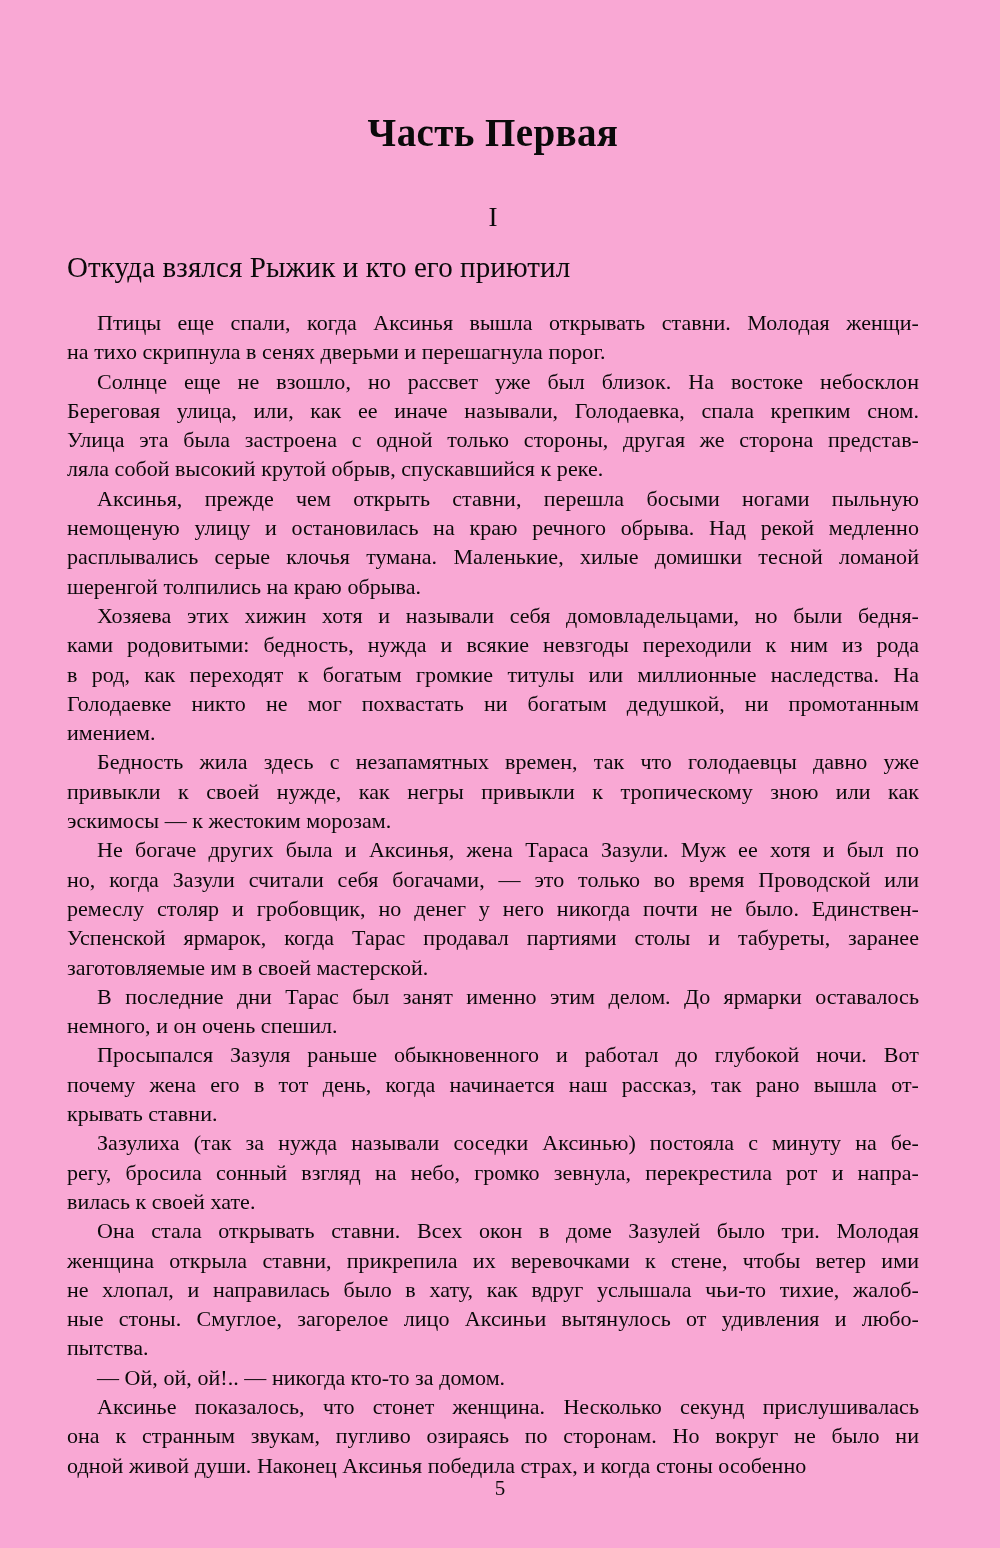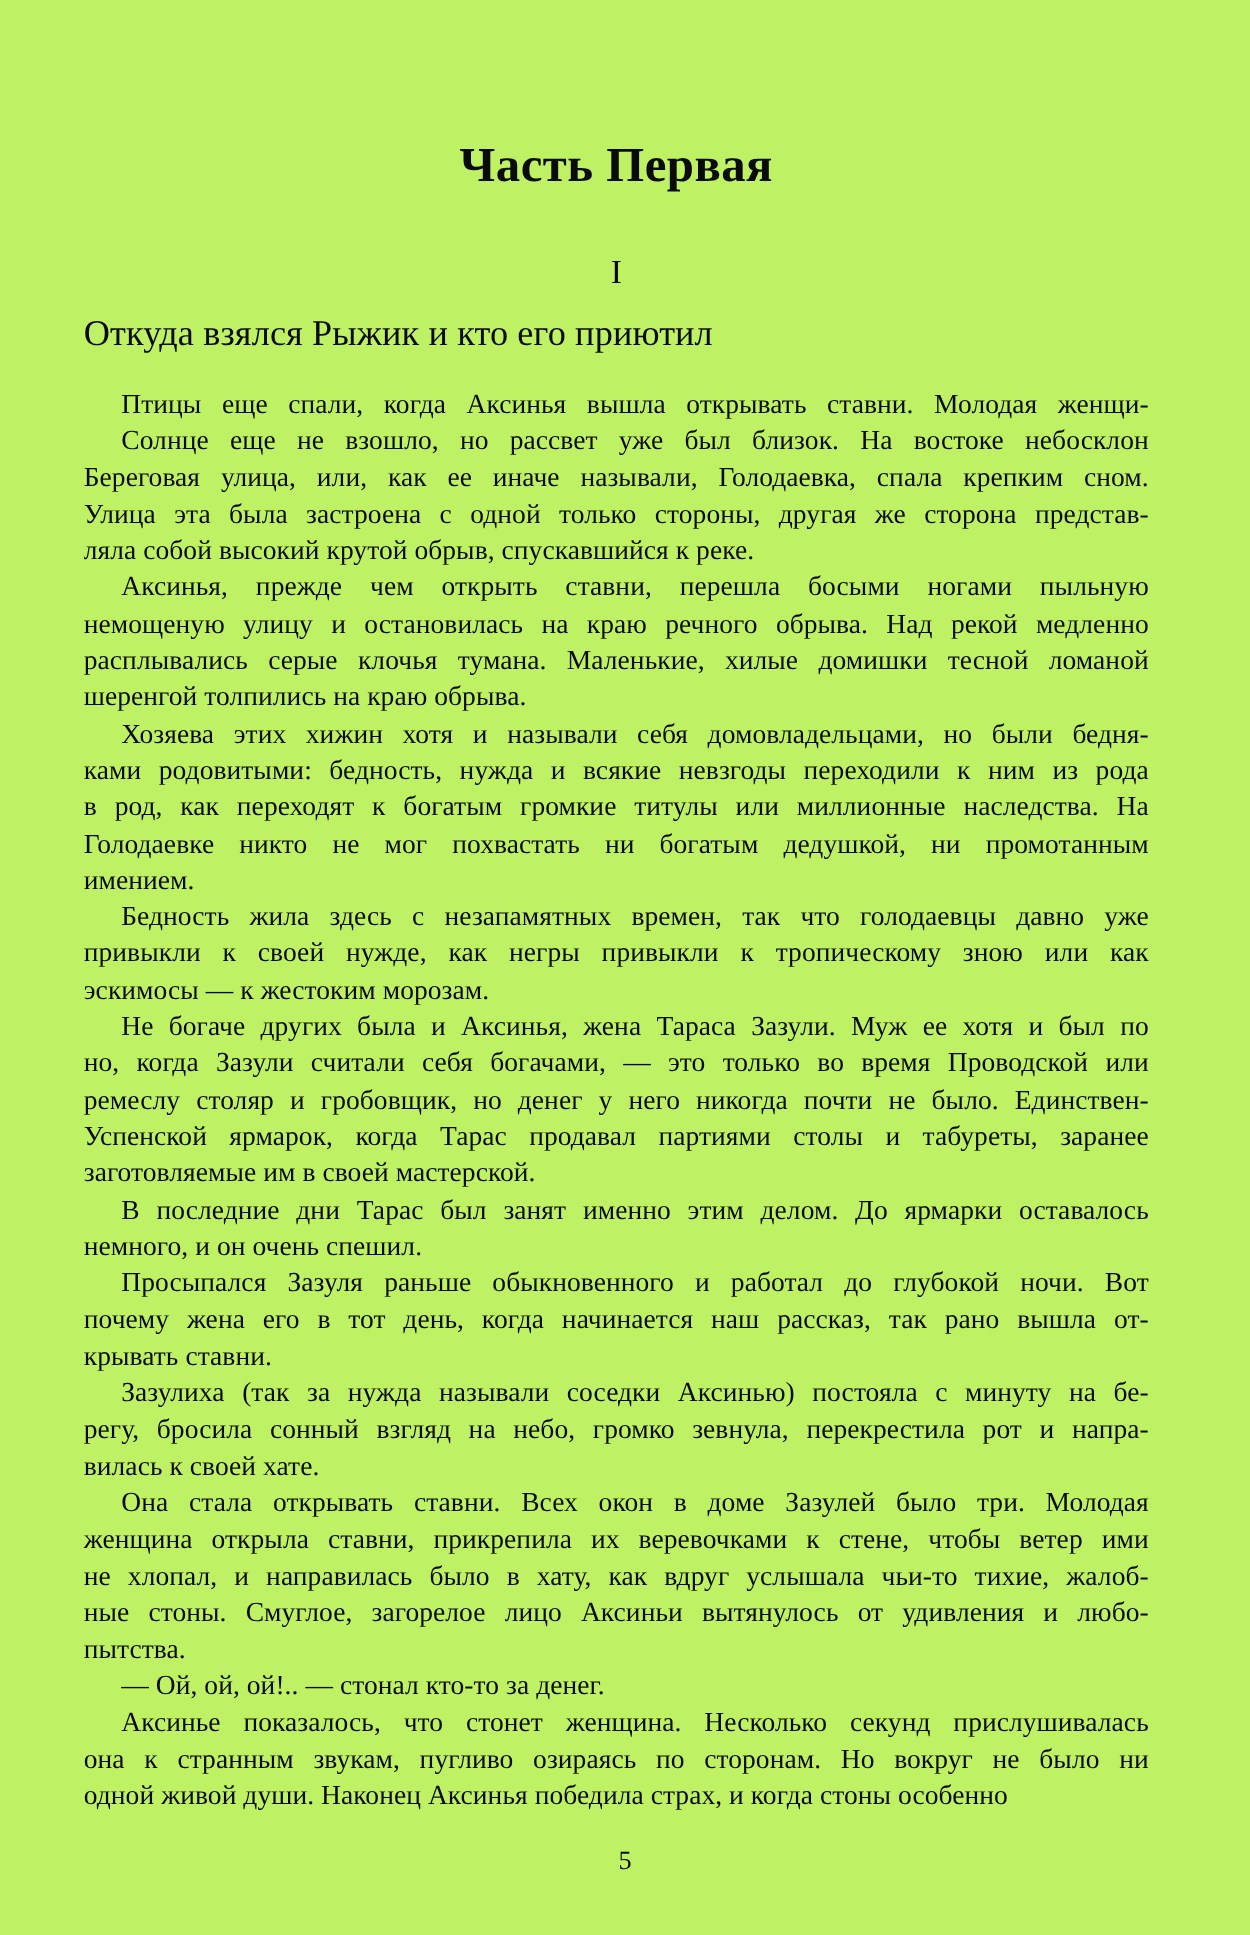--- a/index.html
+++ b/index.html
@@ -16,21 +16,21 @@
     color: #0a0a0a;
     overflow: hidden;
   }
 
   .page {
     position: absolute;
     left: 0;
     top: 0;
     width: 1000px;
     height: 1548px;
-    background: #bef264;
+    background: #f9a8d4;
   }
 
   .content {
     position: absolute;
     left: 67px;
     top: 0;
     width: 852px;
   }
 
   
@@ -117,20 +117,21 @@
 
     <h1 class="part-title">Часть Первая</h1>
 
     <div class="chapter-numeral">I</div>
 
     <div class="chapter-subtitle">Откуда взялся Рыжик и кто его приютил</div>
 
     <div class="body-text" id="body-text">
         <p class="para">
           <span class="line just indent">Птицы еще спали, когда Аксинья вышла открывать ставни. Молодая женщи-</span>
+          <span class="line just last">на тихо скрипнула в сенях дверьми и перешагнула порог.</span>
         </p>
         <p class="para">
           <span class="line just indent">Солнце еще не взошло, но рассвет уже был близок. На востоке небосклон</span>
           <span class="line just">Береговая улица, или, как ее иначе называли, Голодаевка, спала крепким сном.</span>
           <span class="line just">Улица эта была застроена с одной только стороны, другая же сторона представ-</span>
           <span class="line just last">ляла собой высокий крутой обрыв, спускавшийся к реке.</span>
         </p>
         <p class="para">
           <span class="line just indent">Аксинья, прежде чем открыть ставни, перешла босыми ногами пыльную</span>
           <span class="line just">немощеную улицу и остановилась на краю речного обрыва. Над рекой медленно</span>
@@ -171,21 +172,21 @@
           <span class="line just last">вилась к своей хате.</span>
         </p>
         <p class="para">
           <span class="line just indent">Она стала открывать ставни. Всех окон в доме Зазулей было три. Молодая</span>
           <span class="line just">женщина открыла ставни, прикрепила их веревочками к стене, чтобы ветер ими</span>
           <span class="line just">не хлопал, и направилась было в хату, как вдруг услышала чьи-то тихие, жалоб-</span>
           <span class="line just">ные стоны. Смуглое, загорелое лицо Аксиньи вытянулось от удивления и любо-</span>
           <span class="line just last">пытства.</span>
         </p>
         <p class="para">
-          <span class="line just indent last">— Ой, ой, ой!.. — стонал кто-то за денег.</span>
+          <span class="line just indent last">— Ой, ой, ой!.. — никогда кто-то за домом.</span>
         </p>
         <p class="para">
           <span class="line just indent">Аксинье показалось, что стонет женщина. Несколько секунд прислушивалась</span>
           <span class="line just">она к странным звукам, пугливо озираясь по сторонам. Но вокруг не было ни</span>
           <span class="line just last">одной живой души. Наконец Аксинья победила страх, и когда стоны особенно</span>
         </p>
       </div>
 
   </div>
 

